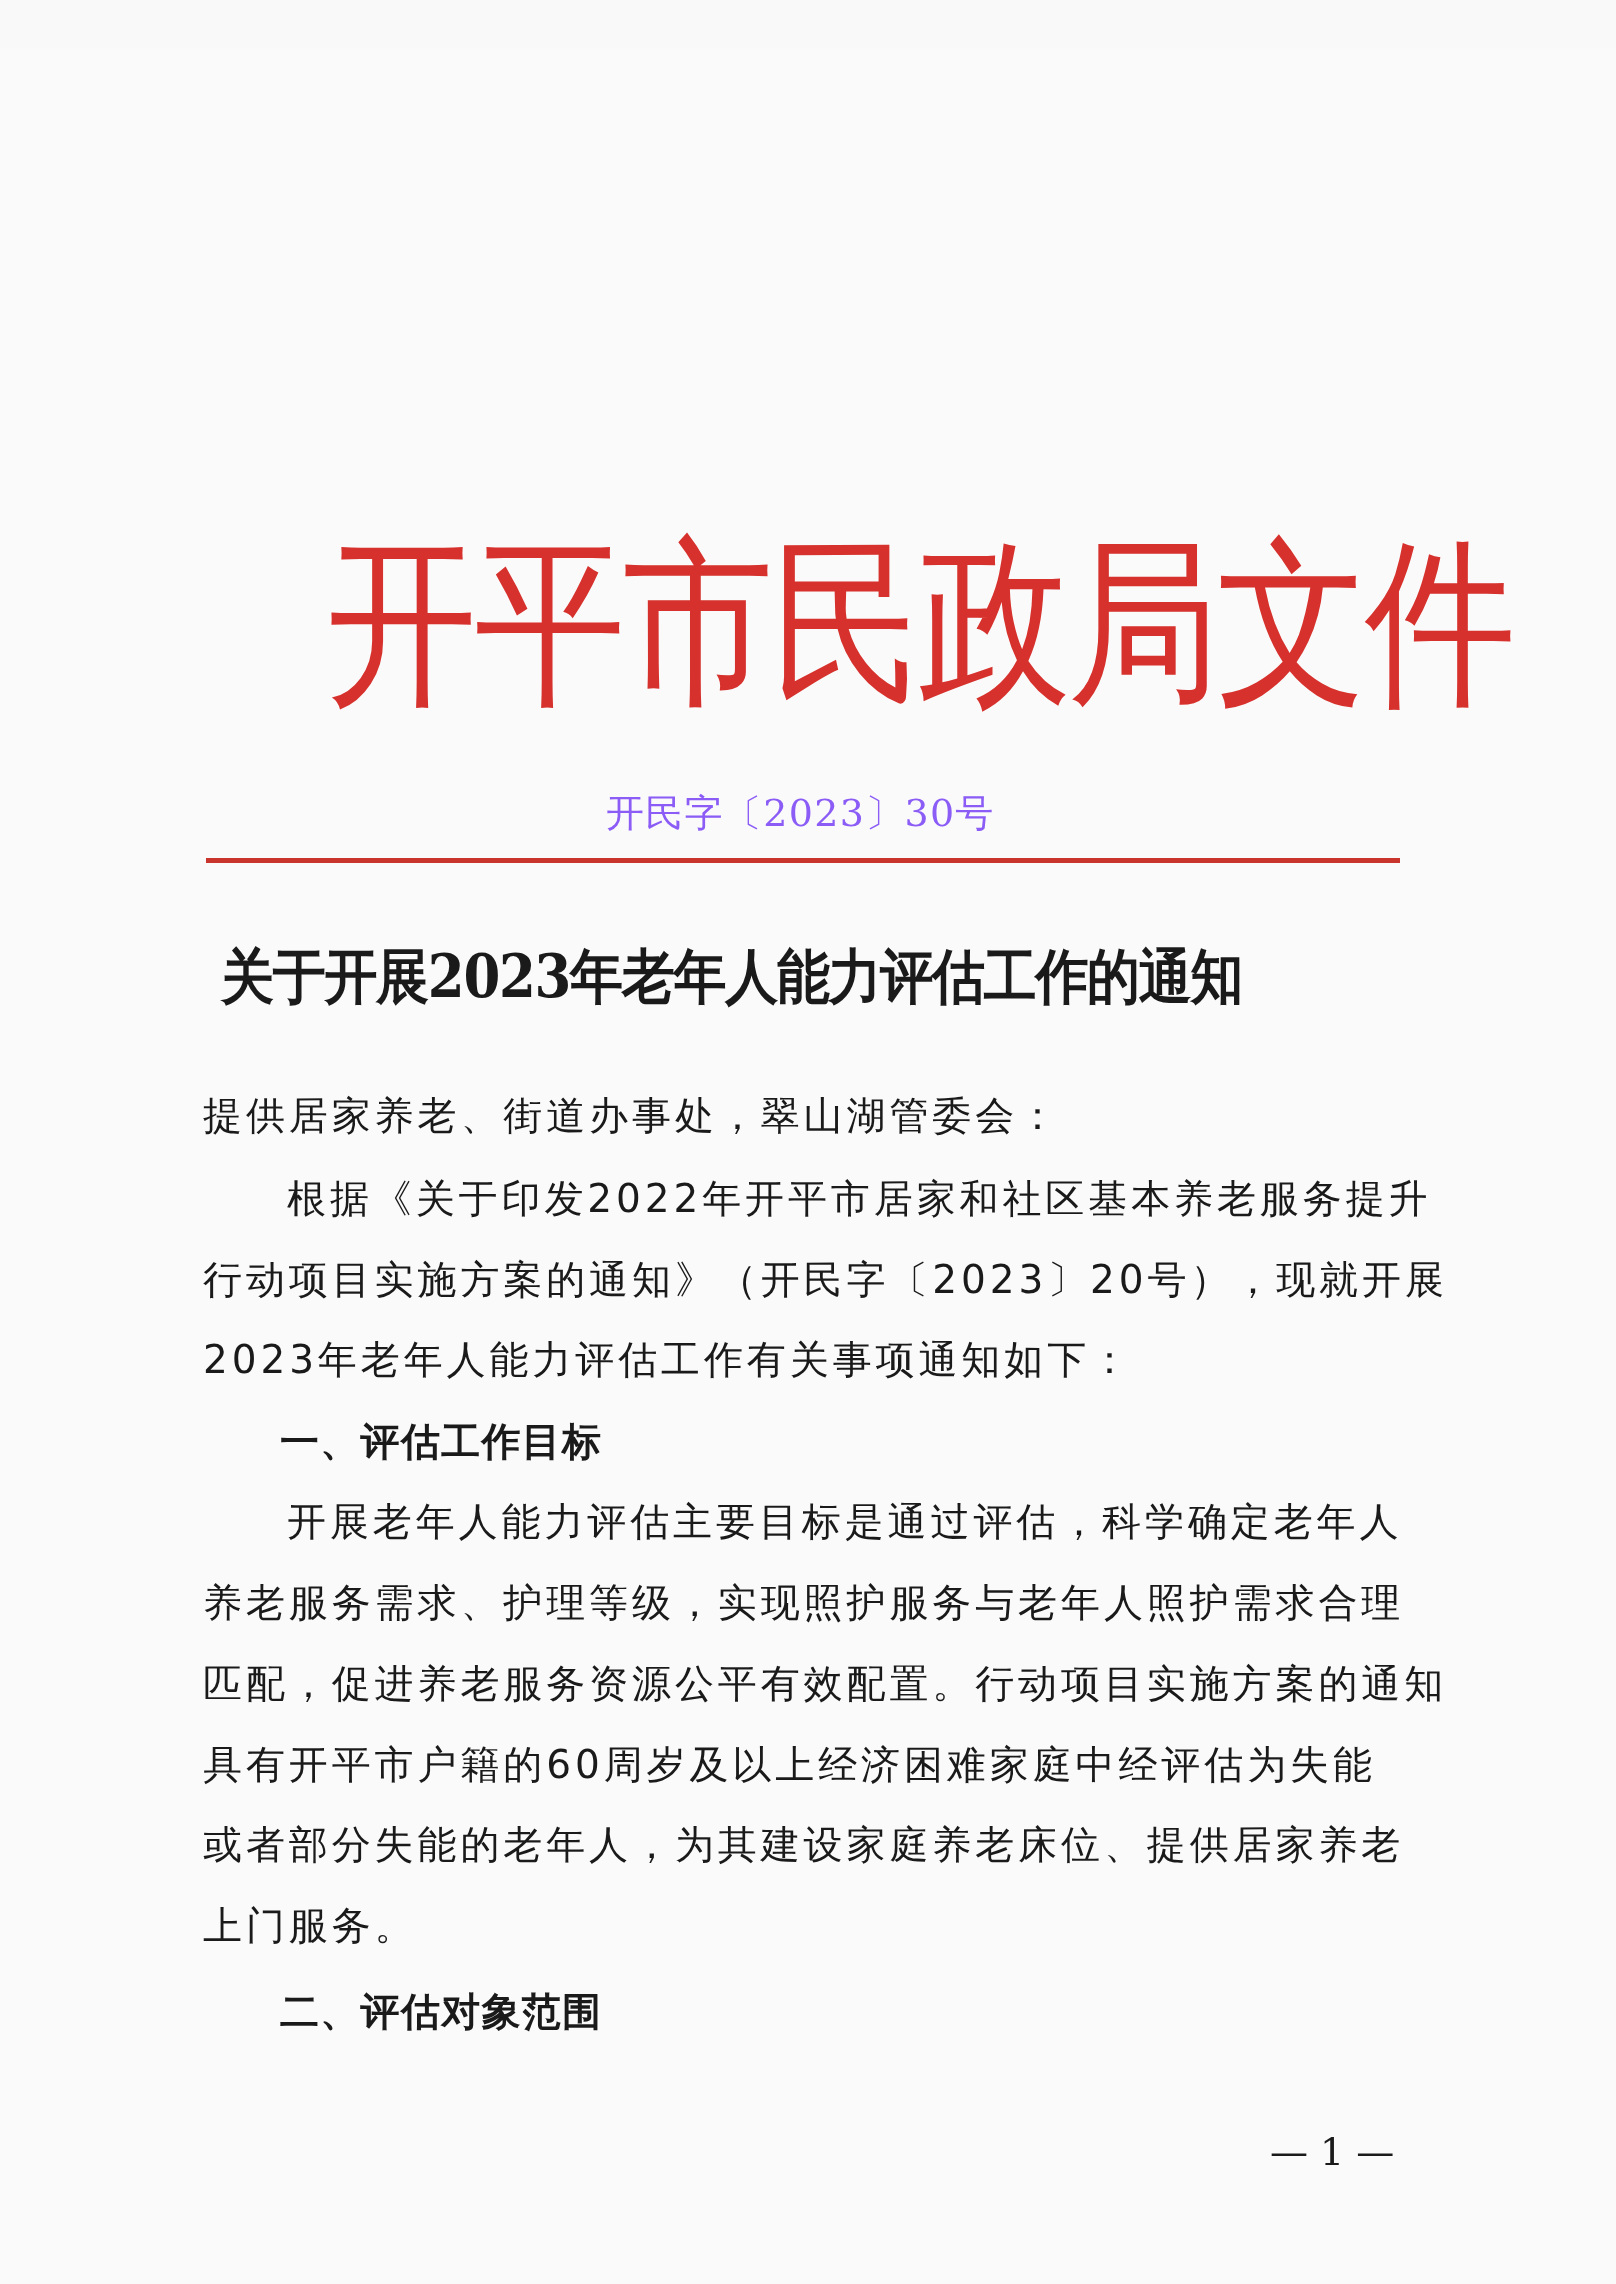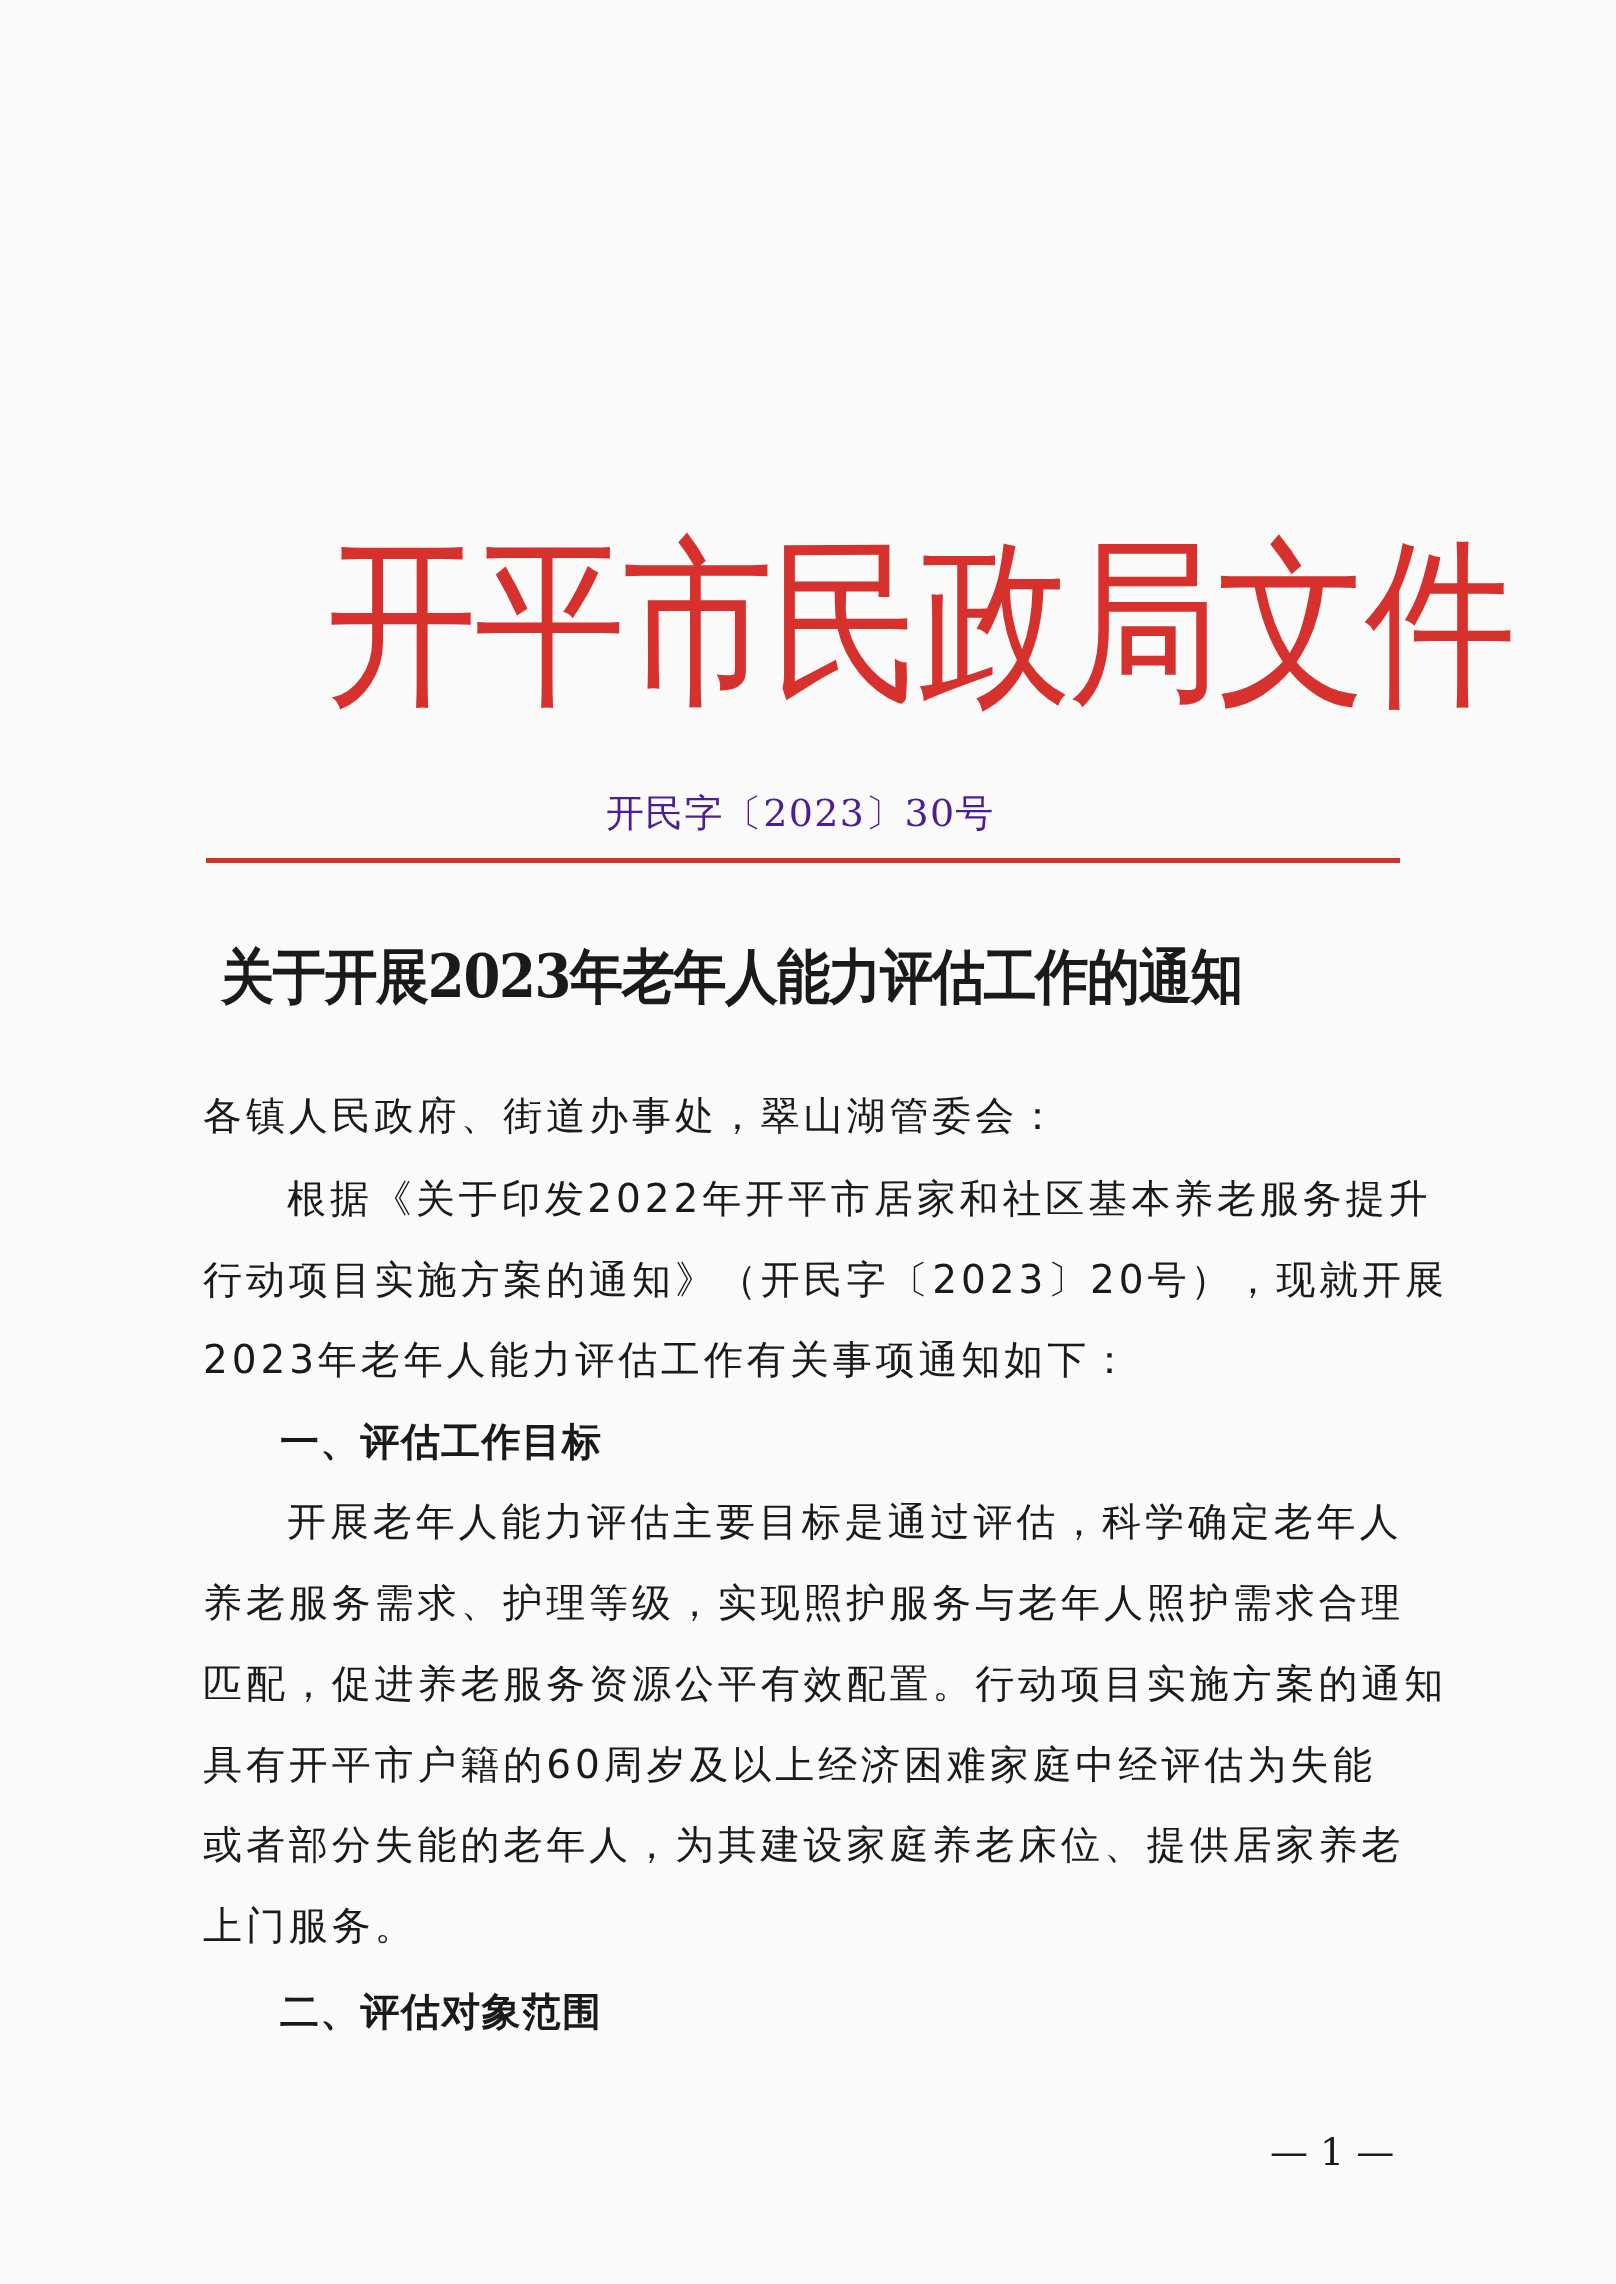--- a/index.html
+++ b/index.html
@@ -37,21 +37,21 @@
       transform: scaleY(1.2);
       transform-origin: left top;
     }
     .doc-number {
       position: absolute;
       left: 606px;
       top: 742px;
       font-family: "DejaVu Serif", "Liberation Serif", serif;
       font-size: 38px;
       line-height: 46px;
-      color: #4c1d95;
+      color: #8b5cf6;
       white-space: nowrap;
       letter-spacing: 1.3px;
     }
     .red-rule {
       position: absolute;
       left: 206px;
       top: 810px;
       width: 1194px;
       height: 5.2px;
       background: #c9352d;
@@ -109,21 +109,21 @@
 <div class="page">
 
   <div class="header-title">开平市民政局文件</div>
 
   <div class="doc-number">开民字〔2023〕30号</div>
 
   <div class="red-rule"></div>
 
   <div class="doc-title">关于开展2023年老年人能力评估工作的通知</div>
 
-  <div class="line" style="top:1042px;">各镇人民政府、街道办事处，翠山湖管委会：</div>
+  <div class="line" style="top:1042px;">提供居家养老、街道办事处，翠山湖管委会：</div>
 
   <div class="line indent" style="top:1125px;">根据《关于印发2022年开平市居家和社区基本养老服务提升</div>
   <div class="line" style="top:1206px;">行动项目实施方案的通知》（开民字〔2023〕20号），现就开展</div>
   <div class="line" style="top:1286px;">2023年老年人能力评估工作有关事项通知如下：</div>
 
   <div class="heading" style="top:1368px;">一、评估工作目标</div>
 
   <div class="line indent" style="top:1448px;">开展老年人能力评估主要目标是通过评估，科学确定老年人</div>
   <div class="line" style="top:1529px;">养老服务需求、护理等级，实现照护服务与老年人照护需求合理</div>
   <div class="line" style="top:1610px;">匹配，促进养老服务资源公平有效配置。行动项目实施方案的通知</div>

